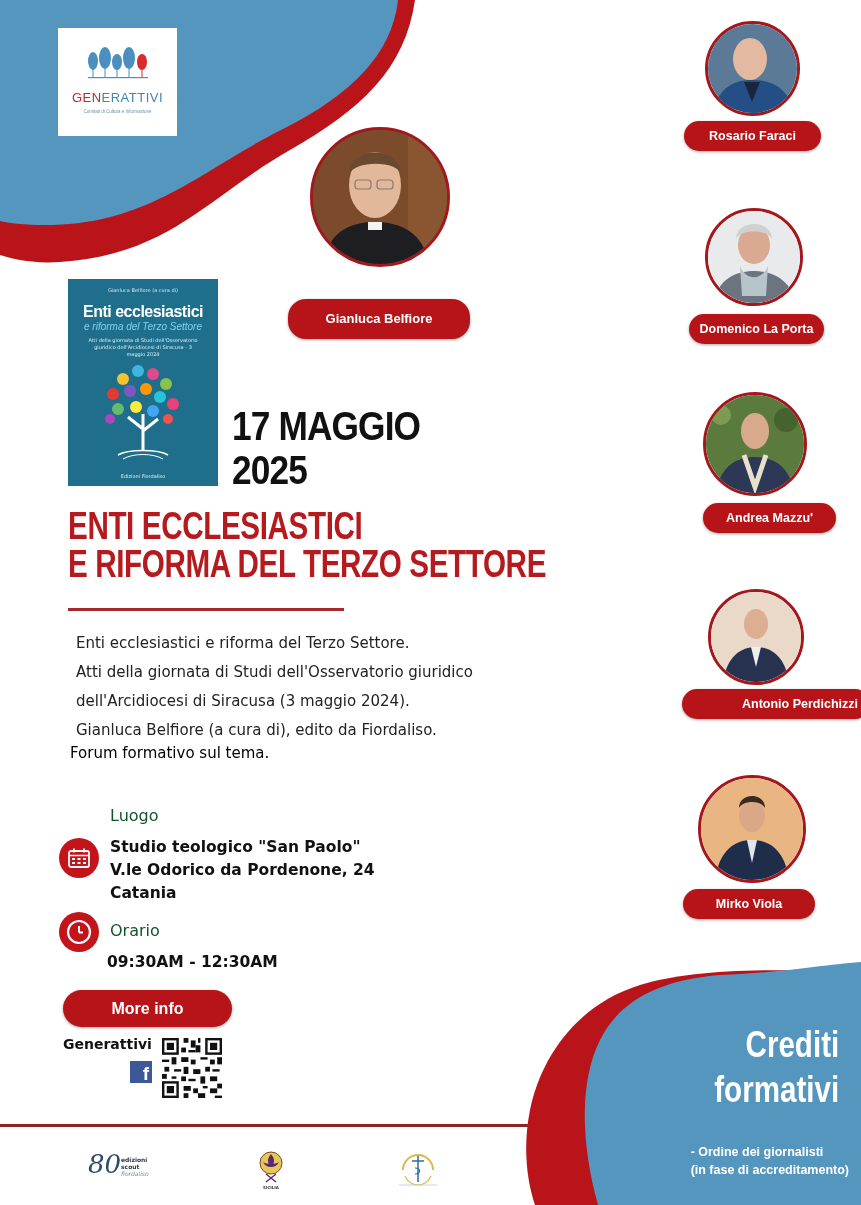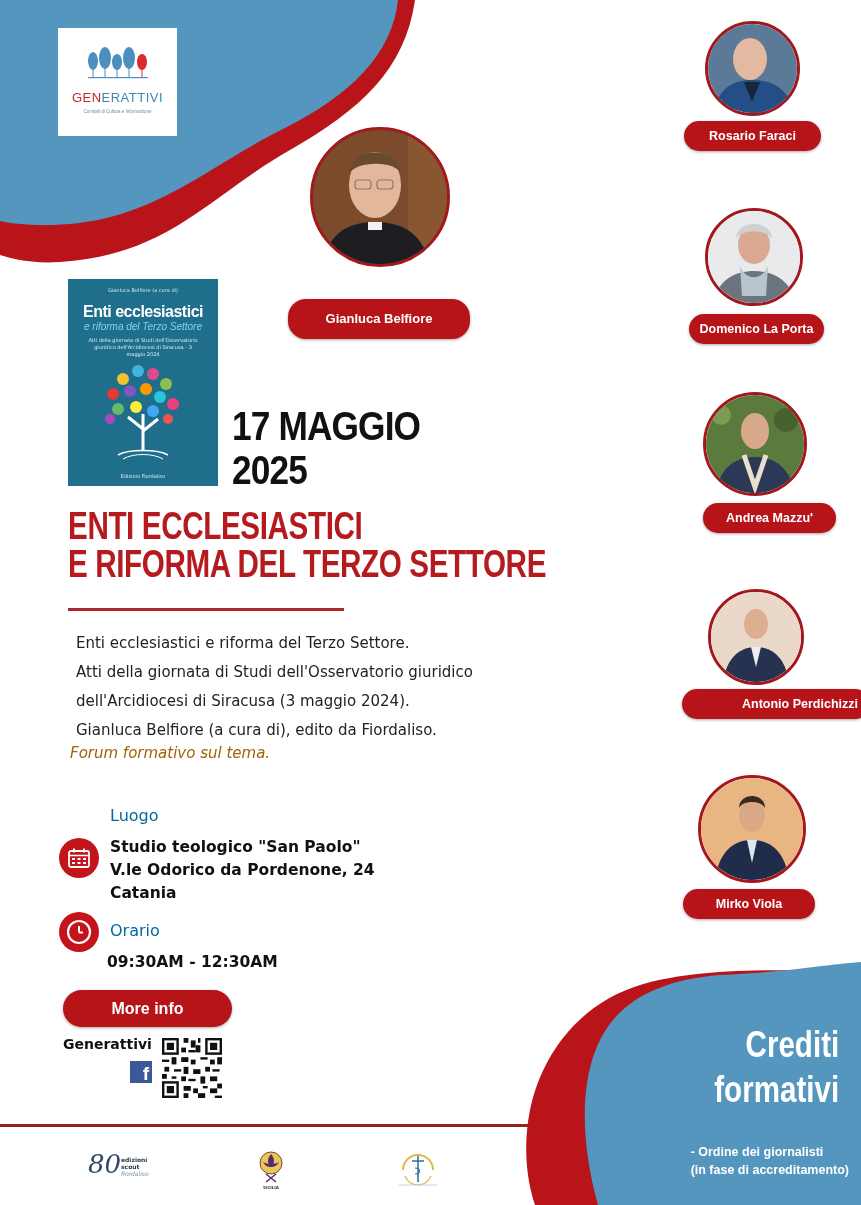--- a/index.html
+++ b/index.html
@@ -18,22 +18,22 @@
   .book{left:68px;top:279px;width:150px;height:207px;background:#1f6f8c;}
   .book .t1{position:absolute;left:0;top:24px;width:150px;text-align:center;color:#fff;font-family:"Liberation Sans",sans-serif;font-weight:bold;font-size:16px;letter-spacing:-0.5px;}
   .book .t2{position:absolute;left:0;top:42px;width:150px;text-align:center;color:#7fd3f0;font-family:"Liberation Sans",sans-serif;font-size:10px;font-style:italic;}
   .book .small{position:absolute;left:18px;top:58px;width:114px;text-align:center;color:#d9eef6;font-size:5px;line-height:7px;}
   .book .auth{position:absolute;left:0;top:8px;width:150px;text-align:center;color:#cfe6ef;font-size:5px;}
   .date{left:232px;top:404px;font-family:"Liberation Sans",sans-serif;font-weight:bold;font-size:41px;line-height:44px;letter-spacing:-1px;transform:scaleX(0.86);transform-origin:left top;color:#111;}
   .title{left:68px;top:507px;font-family:"Liberation Sans",sans-serif;font-weight:bold;font-size:38px;line-height:38px;color:#b51a1f;transform:scaleX(0.78);transform-origin:left top;white-space:nowrap;letter-spacing:-0.5px;}
   .rule{left:68px;top:608px;width:276px;height:3px;background:#a6282c;}
   .desc{left:70px;top:626px;width:470px;font-size:15px;line-height:23px;color:#222;}
   .desc p{margin:6px;}
-  .forum{left:70px;top:744px;font-size:15px;color:#a16207;font-style:italic;}
-  .lbl{font-size:16px;color:#0369a1;}
+  .forum{left:70px;top:744px;font-size:15px;color:#000000;}
+  .lbl{font-size:16px;color:#14532d;}
   .val{font-weight:bold;font-size:15.5px;line-height:23px;color:#111;}
   .icon-circle{width:40px;height:40px;border-radius:50%;background:#c4141b;display:flex;align-items:center;justify-content:center;}
   .more{left:63px;top:990px;width:169px;height:37px;line-height:37px;font-size:16px;border-radius:19px;}
   .gen-txt{left:63px;top:1036px;font-weight:bold;font-size:14px;color:#111;}
   .fb{left:130px;top:1061px;width:22px;height:22px;background:#3b5998;color:#fff;font-weight:bold;font-family:"Liberation Sans",sans-serif;font-size:19px;line-height:26px;text-align:right;padding-right:3px;box-sizing:border-box;}
   .qr{left:162px;top:1038px;width:60px;height:60px;}
   .hr{left:0;top:1124px;width:528px;height:3px;background:#8f2426;}
   .sponsor{position:absolute;}
   .crediti{right:22px;top:1022px;text-align:right;color:#fff;font-family:"Liberation Sans",sans-serif;font-weight:bold;font-size:37px;line-height:45px;transform:scaleX(0.8);transform-origin:right top;}
   .ordine{right:12px;top:1143px;text-align:left;color:#fff;font-family:"Liberation Sans",sans-serif;font-weight:bold;font-size:12.5px;line-height:18px;}

